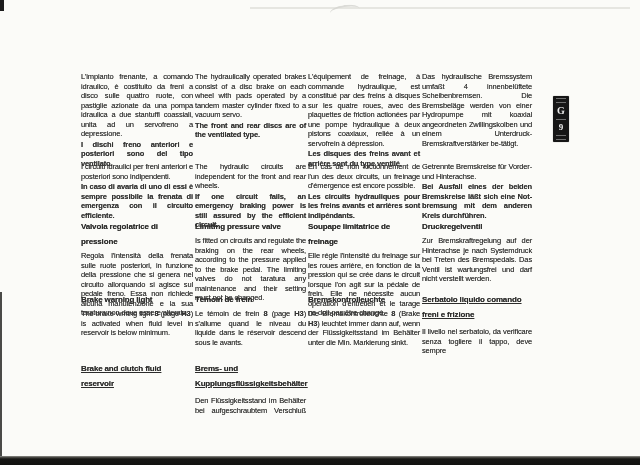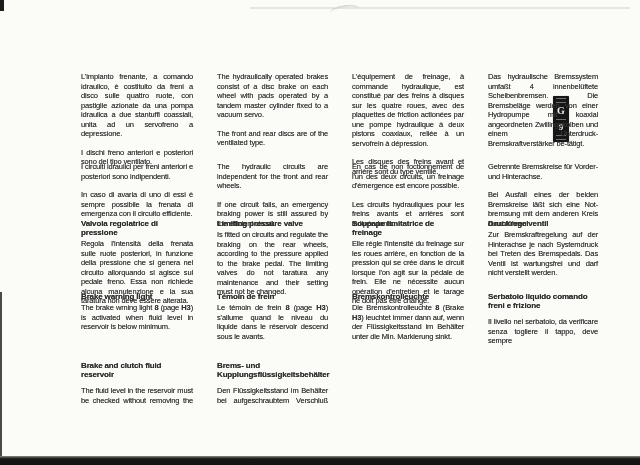--- a/index.html
+++ b/index.html
@@ -34,31 +34,31 @@
   }
   .tab .tab-letter{font-size:10px;}
   .tab .tab-number{font-size:9px;}
 
   
   .grid{
     position:absolute;left:81px;top:72px;width:466px;
     display:grid;
     grid-template-columns:112px 111px 112px 110px;
     grid-template-rows:90px 57px 73px 69px auto;
-    column-gap:24px;
+    column-gap:2px;
     color:#343433;
   }
   .cell{font-size:7.5px;line-height:9.5px;letter-spacing:-0.15px;}
   .cell p{margin:0;text-align:justify;text-shadow:0 0 .4px rgba(60,60,58,.7);}
-  .cell p + p{margin-top:9px;}
+  .cell p + p{margin-top:1px;font-weight:bold;}
   .cell h3{
-    margin:0 0 2px 0;font-size:8px;line-height:9px;font-weight:bold;color:#2c2c2b;
+    margin:0 0 2px 0;font-size:8px;line-height:15px;font-weight:bold;color:#2c2c2b;
     text-shadow:0 0 .4px rgba(50,50,48,.7);
   }
-  .r5 h3{min-height:20px;margin-bottom:5px;}
+  .r5 h3{min-height:20px;margin-bottom:5px;text-decoration:underline;}
   .cont{text-align-last:justify;}
   b{font-weight:bold;}
 </style>
 </head>
 <body>
 
 <div class="page">
 
   <div class="corner-mark"></div>
   <div class="top-streak"></div>
@@ -140,21 +140,20 @@
       <h3>Bremskontrolleuchte</h3>
       <p><span>Die Bremskontrolleuchte </span><b>8</b><span> (Brake </span><b>H3</b><span>) leuchtet immer dann auf, wenn der Flüssigkeitsstand im Behälter unter die Min. Markierung sinkt.</span></p>
     </div>
 
     <div class="cell r5">
       <h3>Serbatoio liquido comando freni e frizione</h3>
       <p class="cont">Il livello nel serbatoio, da verificare senza togliere il tappo, deve sempre</p>
     </div>
     <div class="cell r5">
       <h3>Brake and clutch fluid reservoir</h3>
-      <p class="cont">The fluid level in the reservoir must be checked without removing the</p>
     </div>
     <div class="cell r5">
       <h3>Brems- und Kupplungsflüssigkeitsbehälter</h3>
       <p class="cont">Den Flüssigkeitsstand im Behälter bei aufgeschraubtem Verschluß</p>
     </div>
 
   </div>
 </div>
 
 </body></html>

